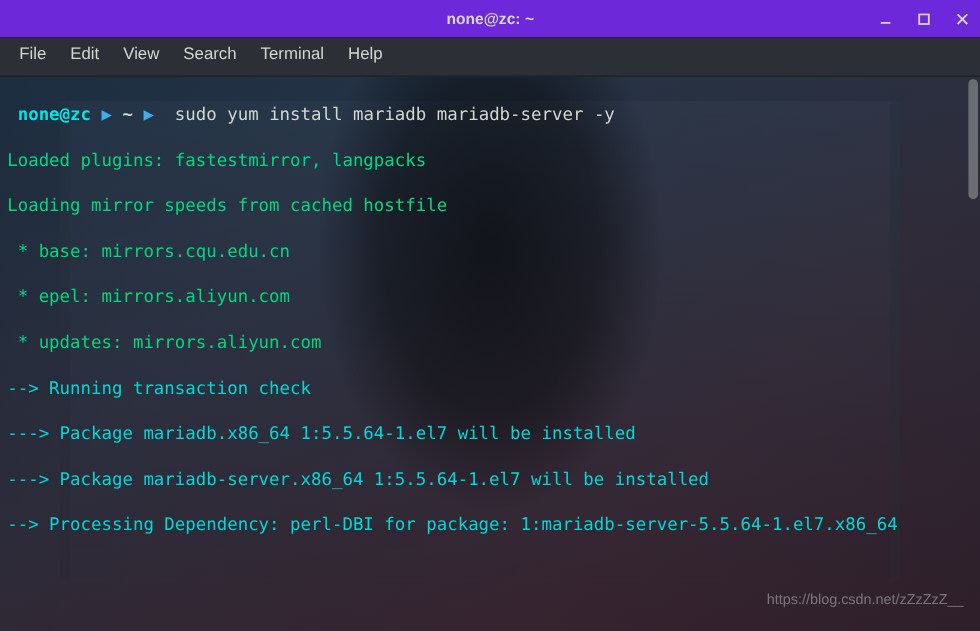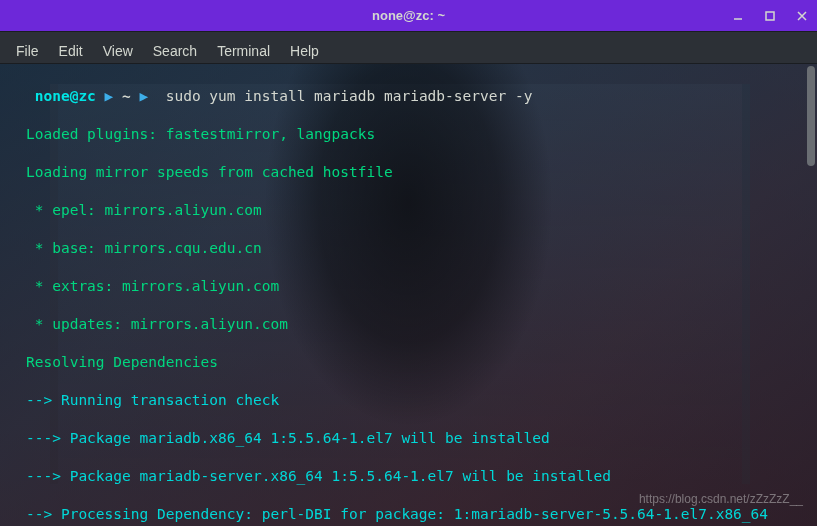--- a/index.html
+++ b/index.html
@@ -41,21 +41,21 @@
     align-items: center;
     justify-content: center;
     color: #d3d7cf;
     cursor: pointer;
     font-family: sans-serif;
   }
   .menubar {
     height: 32px;
     background: #2c3036;
     display: flex;
-    align-items: flex-end;
+    align-items: flex-start;
     padding: 0 6px;
     border-bottom: 1px solid #1a1d21;
   }
   .menu-item {
     color: #d3d7cf;
     font-family: sans-serif;
     font-size: 14px;
     padding: 4px 10px;
     cursor: pointer;
   }
@@ -106,21 +106,21 @@
     border-radius: 4px;
   }
   .watermark {
     position: absolute;
     right: 14px;
     bottom: 20px;
     color: rgba(200,200,200,0.5);
     font-family: sans-serif;
     font-size: 12px;
   }
-  .line { display: block; margin-left: 20px; }
+  .line { display: block; }
 </style>
 </head>
 <body>
 
 <div class="titlebar">
   <span class="title">none@zc: ~</span>
   <div class="window-controls">
     <div class="win-btn">
       <svg width="10" height="10" viewBox="0 0 10 10">
           <path d="M1 8 H9" stroke="#d3d7cf" stroke-width="1.5"></path>
@@ -148,25 +148,23 @@
   <span class="menu-item">Help</span>
 </div>
 
 <div class="terminal">
   <div class="bg-window"></div>
   <div class="bg-silhouette"></div>
   <div class="terminal-text">
 <span class="line"> <span class="prompt-user">none@zc</span> <span class="prompt-arrow">▶</span> <span class="prompt-cwd">~</span> <span class="prompt-arrow">▶</span>  <span class="cmd">sudo yum install mariadb mariadb-server -y</span></span>
 <span class="line out-green">Loaded plugins: fastestmirror, langpacks</span>
 <span class="line out-green">Loading mirror speeds from cached hostfile</span>
+<span class="line out-green"> * base: mirrors.cqu.edu.cn</span>
 <span class="line out-green"> * epel: mirrors.aliyun.com</span>
-<span class="line out-green"> * base: mirrors.cqu.edu.cn</span>
-<span class="line out-green"> * extras: mirrors.aliyun.com</span>
 <span class="line out-green"> * updates: mirrors.aliyun.com</span>
-<span class="line out-green">Resolving Dependencies</span>
 <span class="line out-cyan">--&gt; Running transaction check</span>
 <span class="line out-cyan">---&gt; Package mariadb.x86_64 1:5.5.64-1.el7 will be installed</span>
 <span class="line out-cyan">---&gt; Package mariadb-server.x86_64 1:5.5.64-1.el7 will be installed</span>
 <span class="line out-cyan">--&gt; Processing Dependency: perl-DBI for package: 1:mariadb-server-5.5.64-1.el7.x86_64</span>
 
 
 
 
 
 

